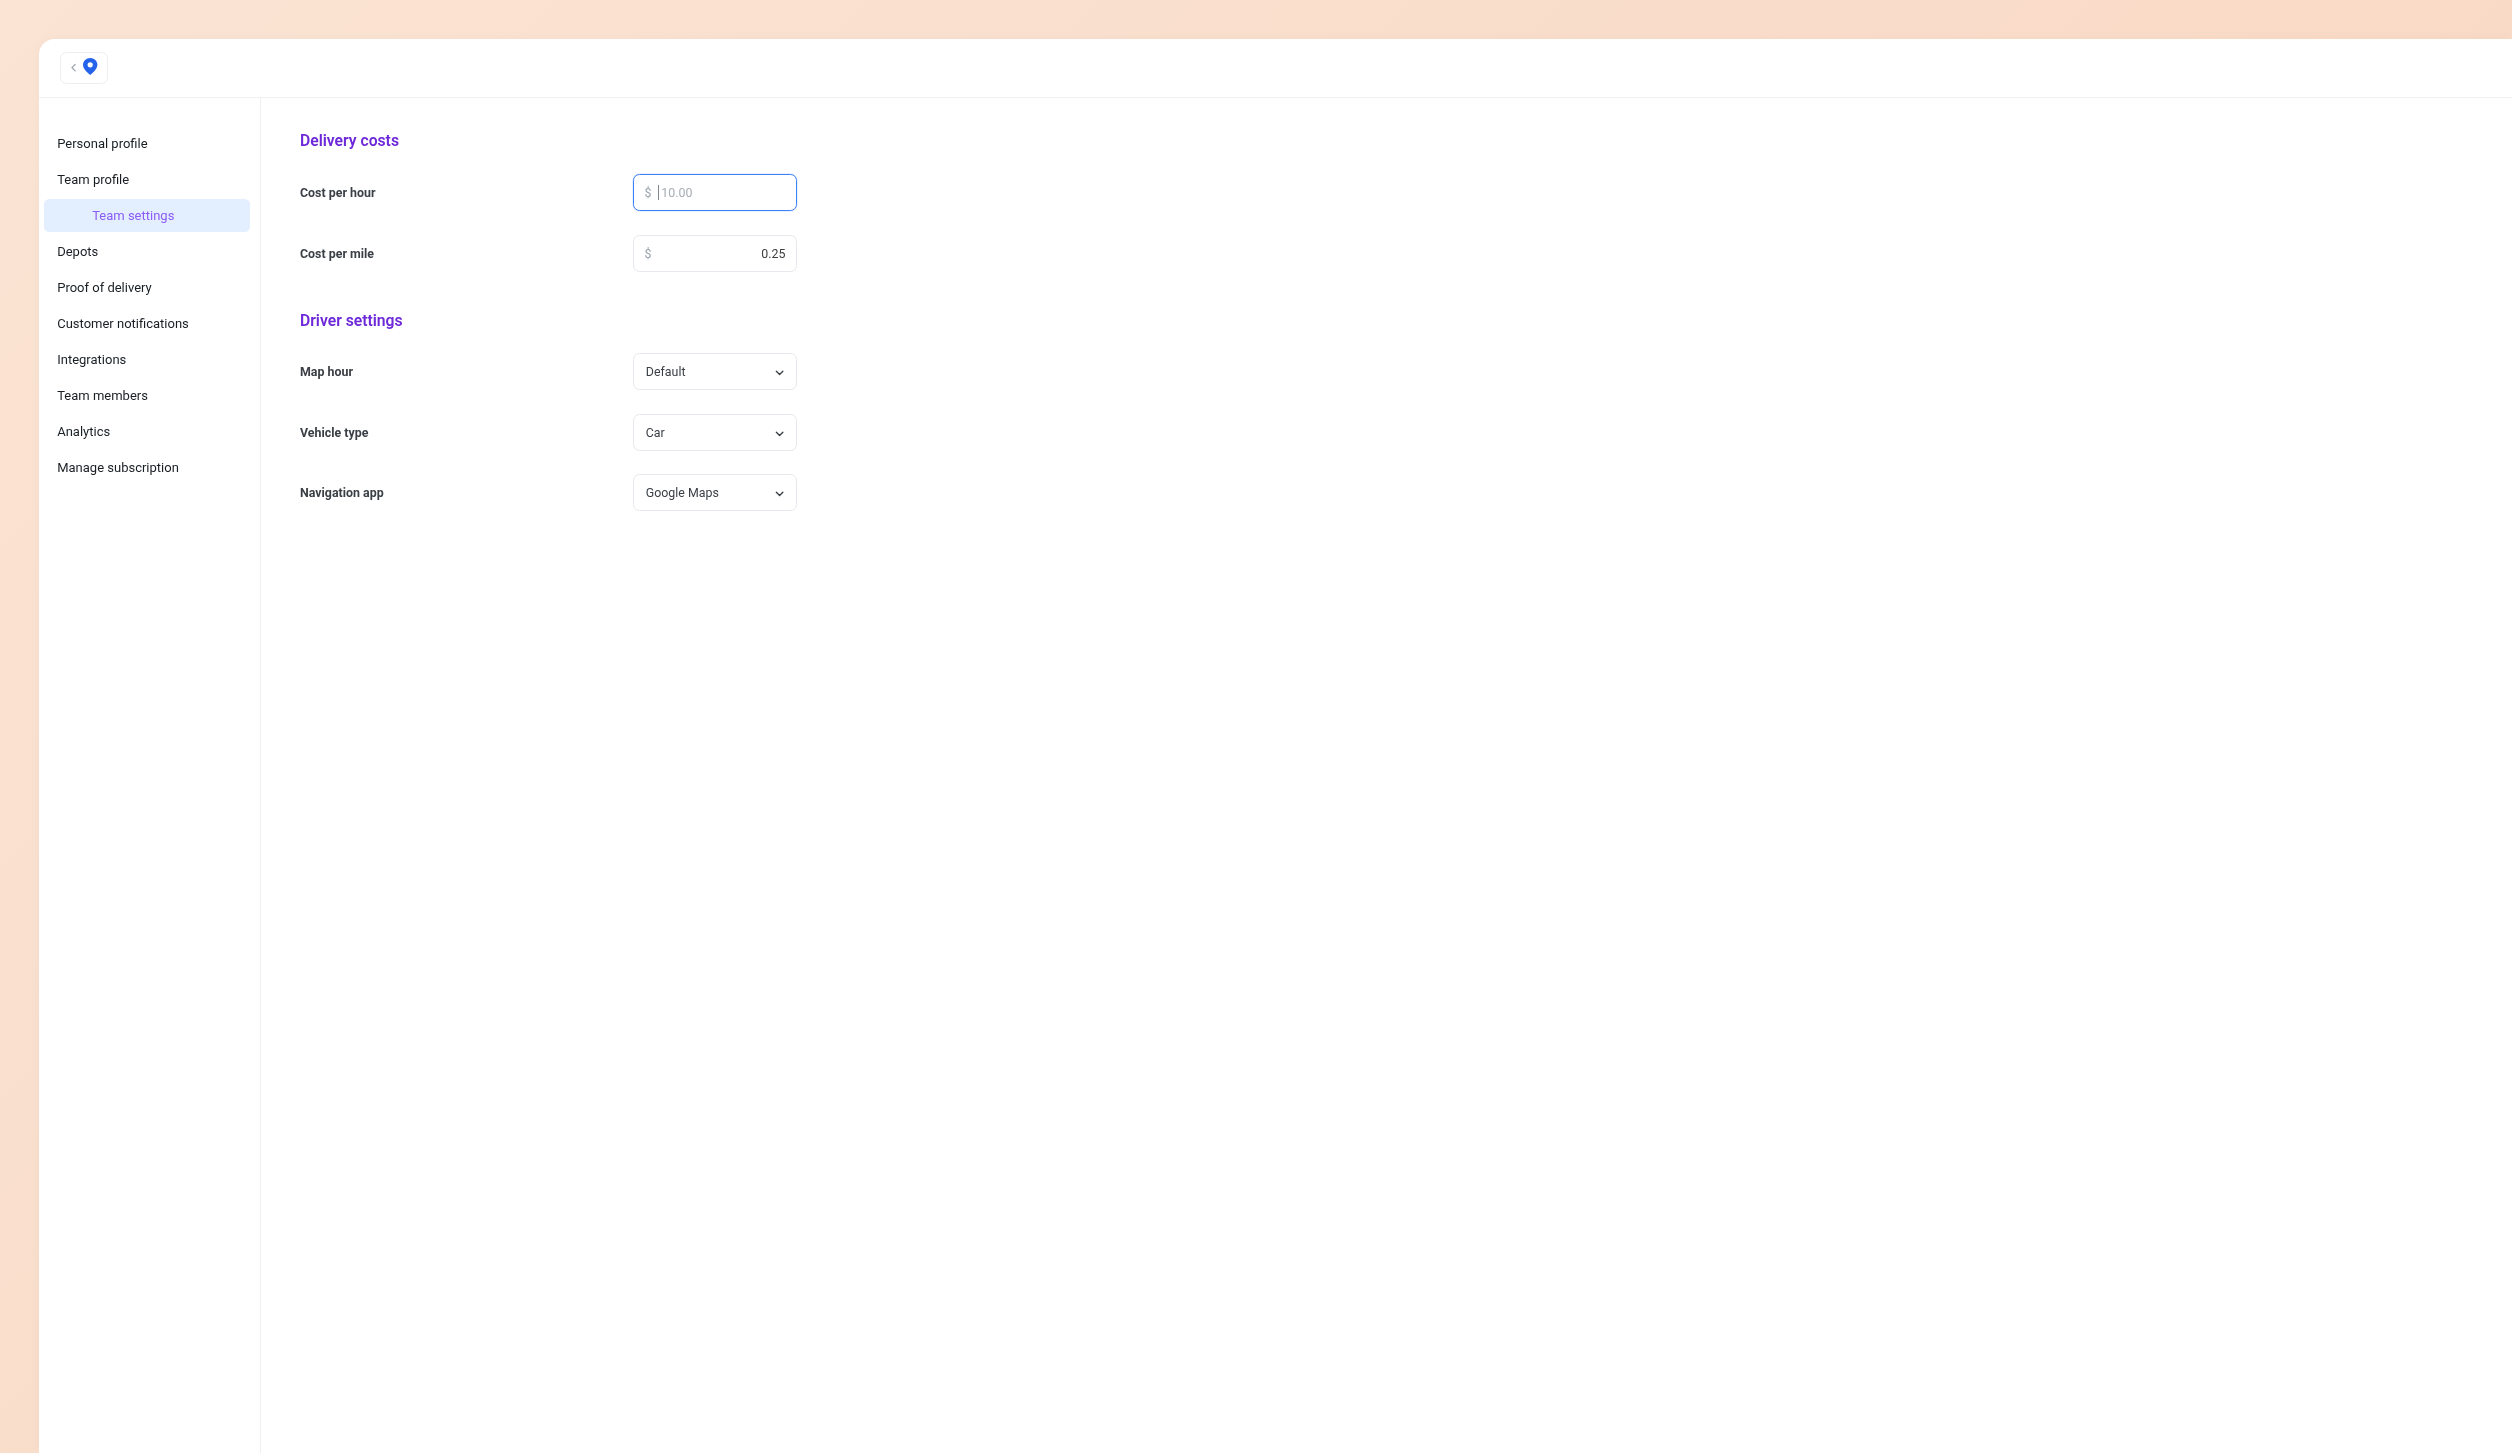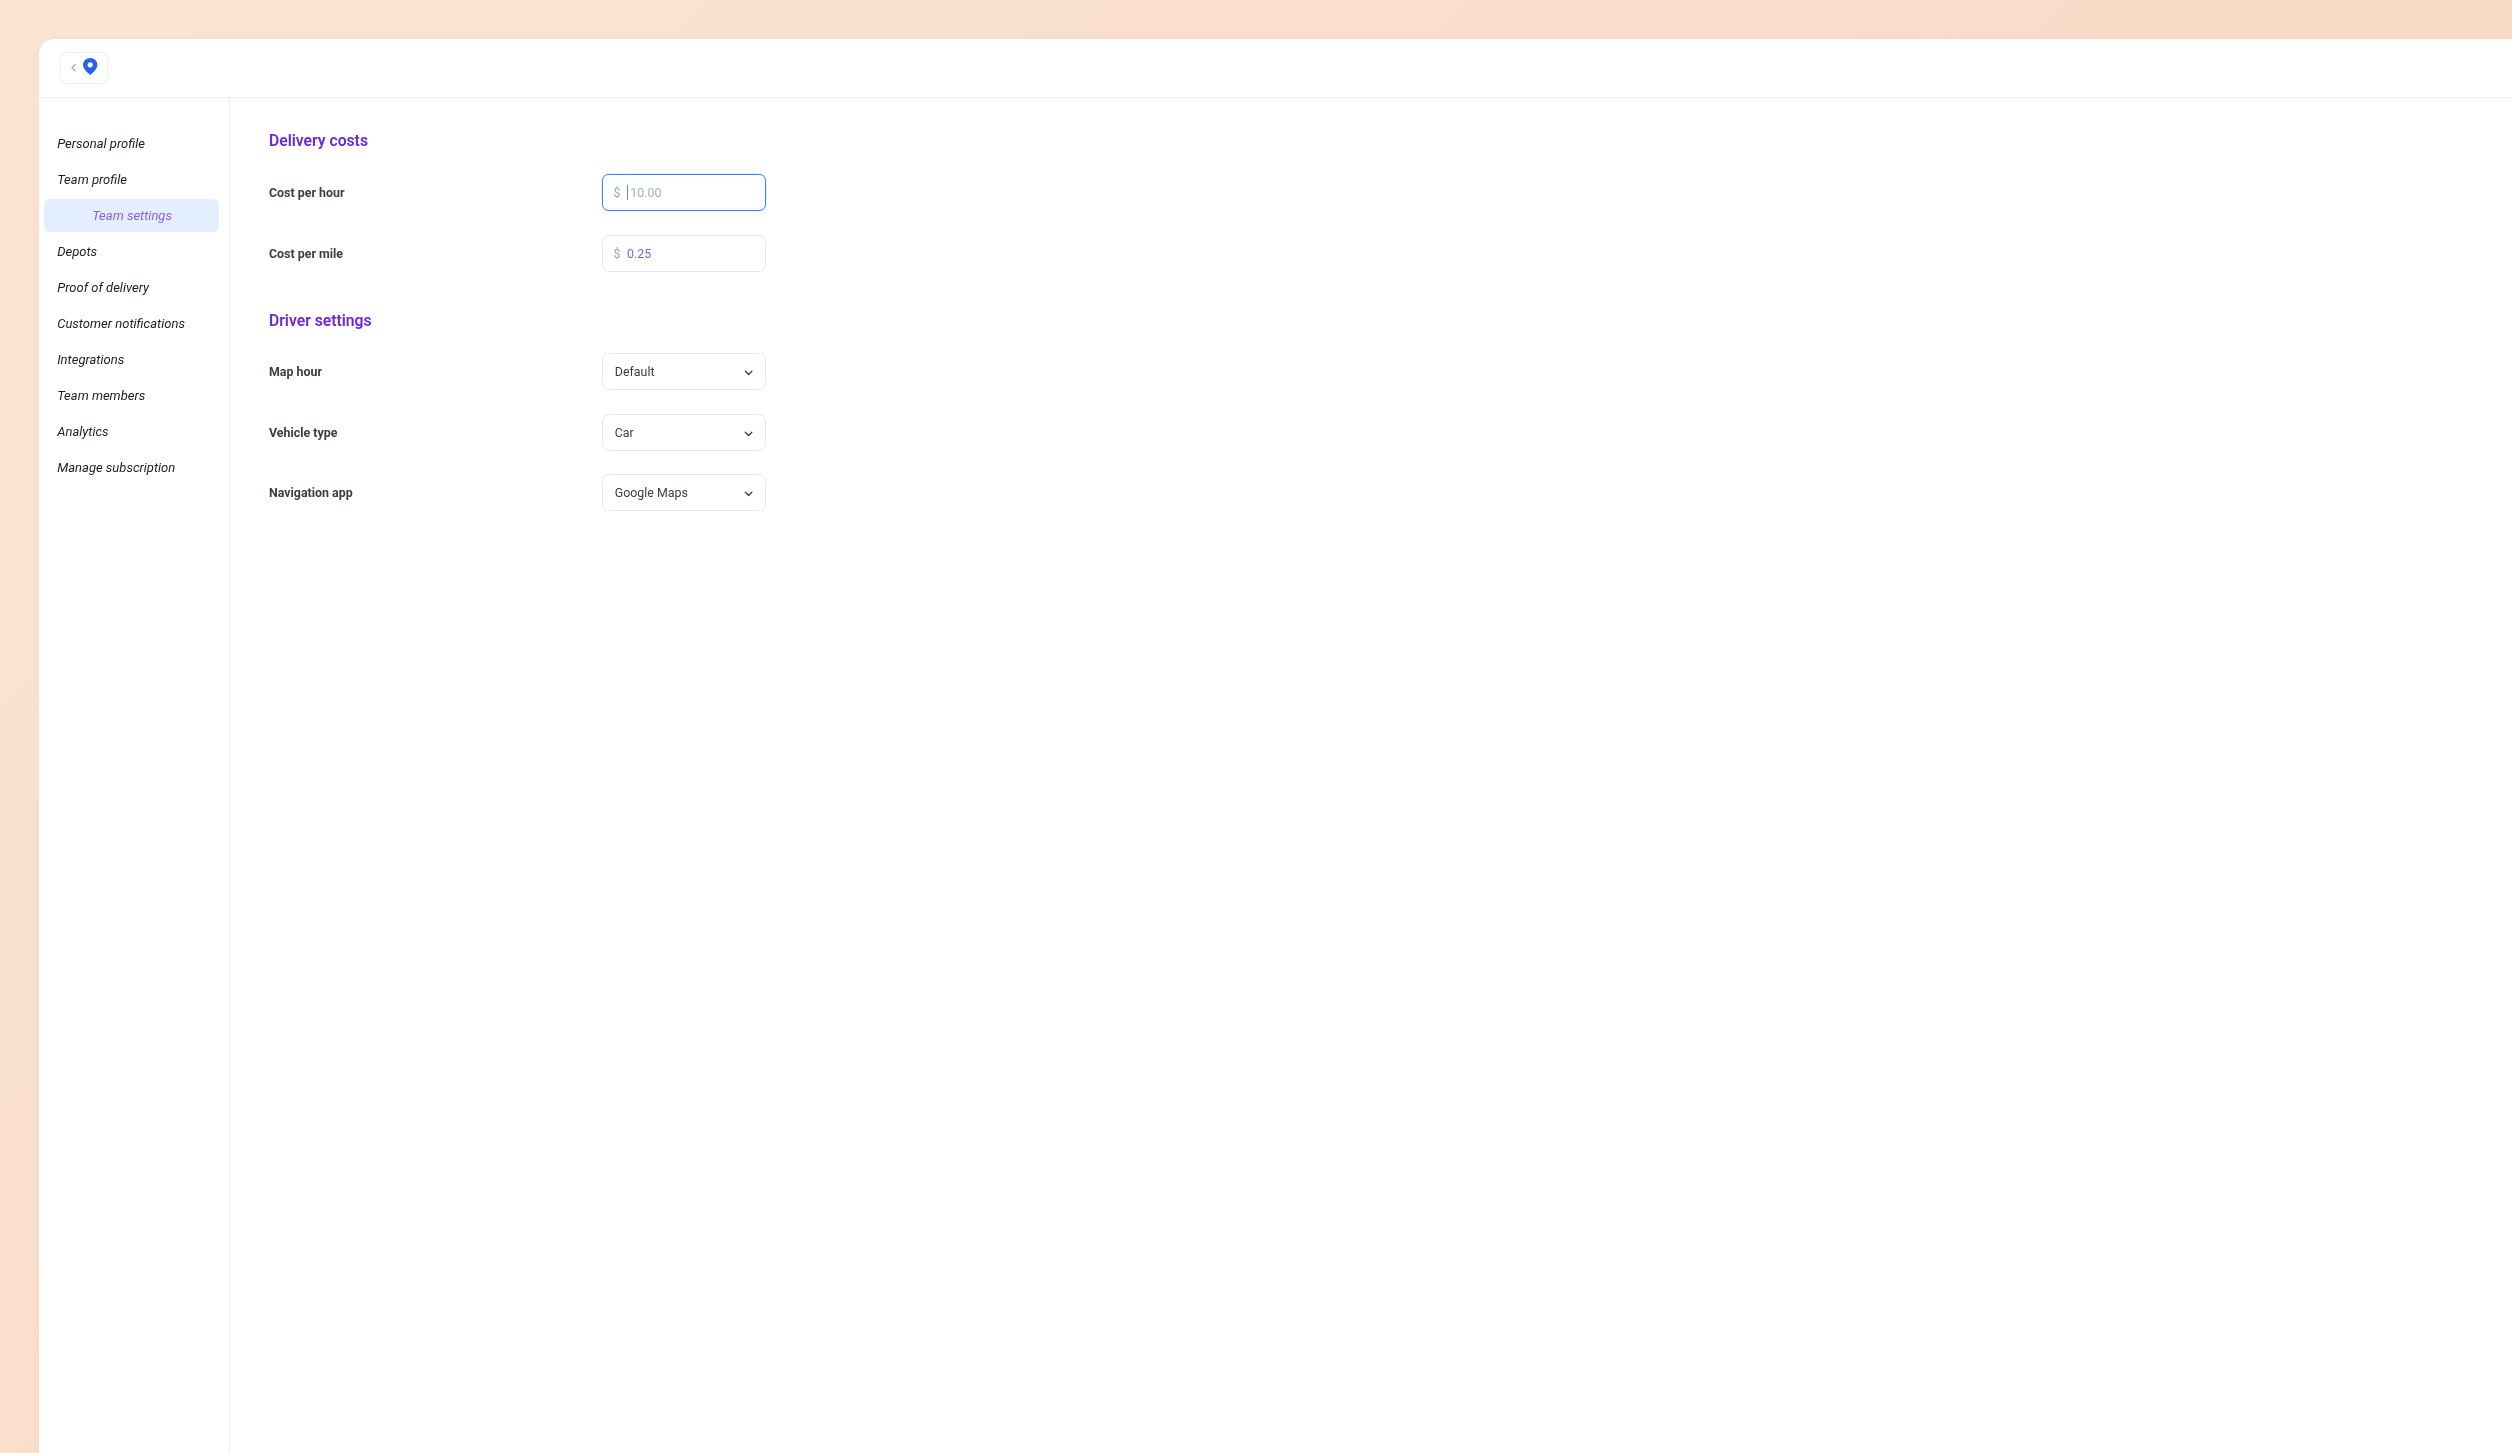--- a/index.html
+++ b/index.html
@@ -39,24 +39,23 @@
     }
     .chevron-left {
       color: #9aa3ad;
       font-size: 10.5px;
     }
     .content {
       display: flex;
       flex: 1;
     }
     .sidebar {
-      width: 191px;
+      width: 222px;
       border-right: 0.7px solid #eef0f2;
       padding: 26px 5.2px 26px 0;
-      font-style: italic;
     }
     .sidebar-item {
       padding: 9.2px 13px;
       margin: 2.6px 5.2px;
       font-size: 13px;
       color: #1a1f24;
       cursor: pointer;
       border-radius: 5.2px;
     }
     .sidebar-item.active {
@@ -103,22 +102,23 @@
     }
     .input-box.focused {
       border: 1.3px solid #3b82f6;
       box-shadow: 0 0 0 0.7px rgba(59,130,246,0.15);
     }
     .currency {
       color: #9aa3ad;
       margin-right: 6.5px;
     }
     .input-value {
-      color: #8b5cf6;
-      flex: 1;
+      color: #404040;
+      flex: 1;
+      text-align: right;
     }
     .input-placeholder {
       color: #a7adb4;
       flex: 1;
     }
     .cursor-bar {
       display: inline-block;
       width: 0.7px;
       height: 14.4px;
       background: #7f858c;

